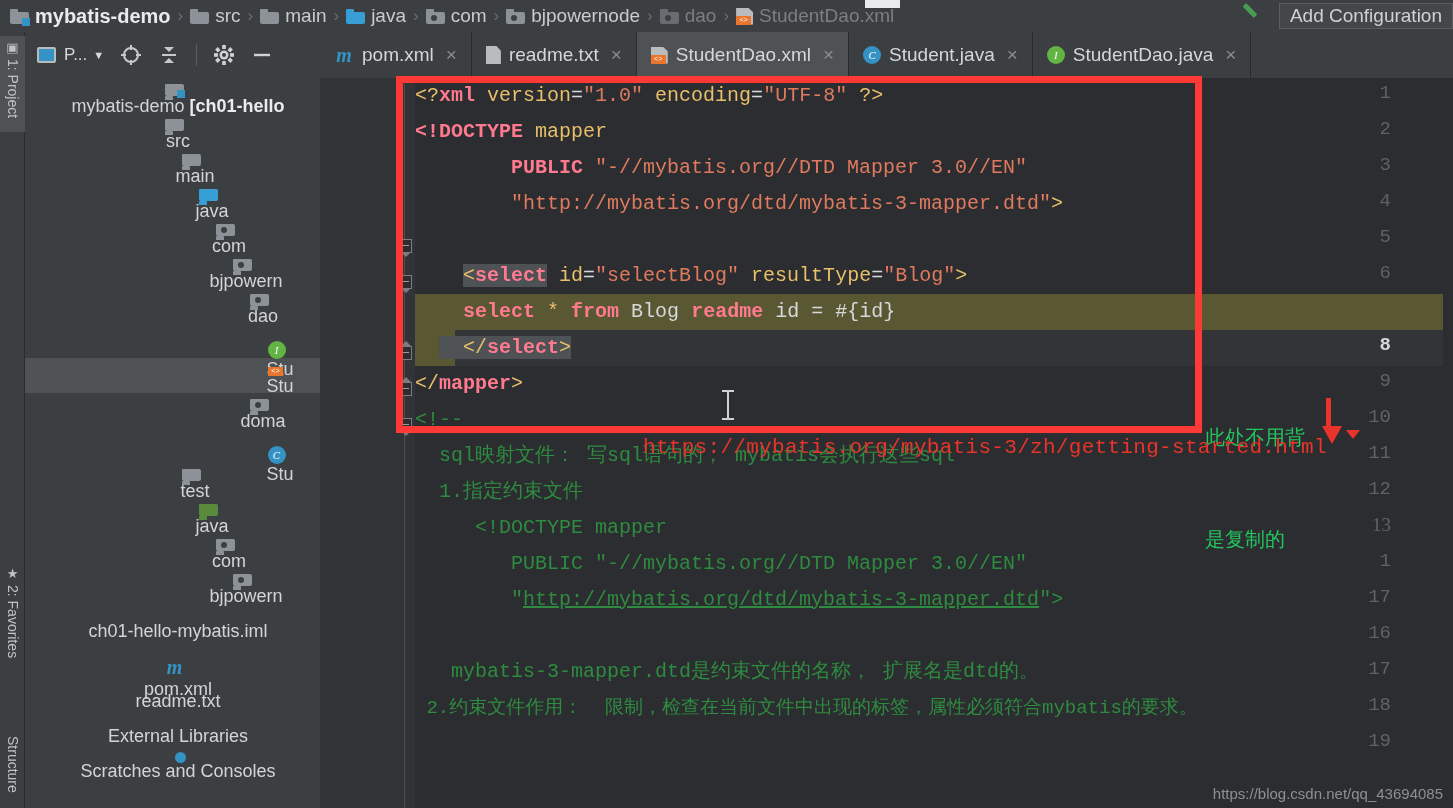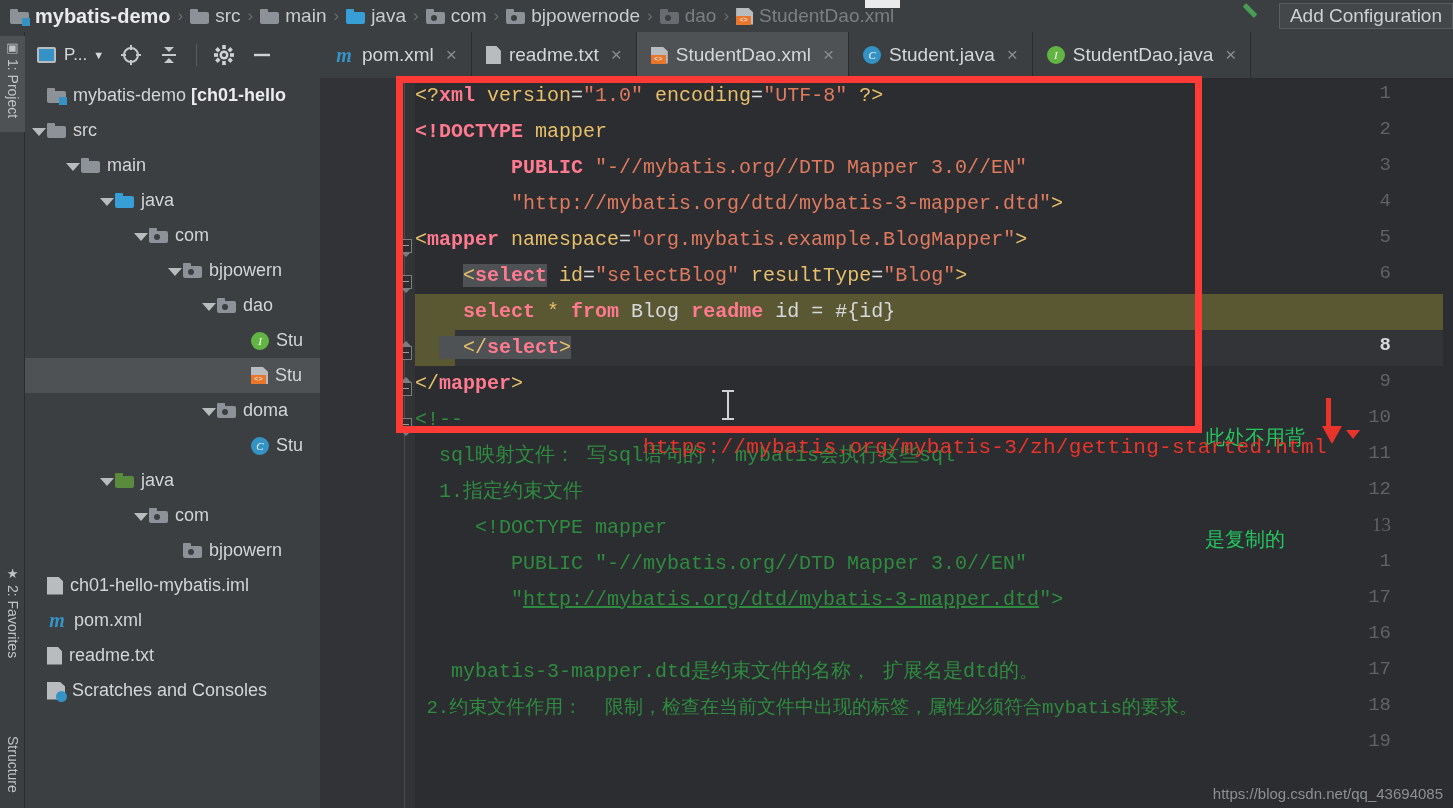--- a/index.html
+++ b/index.html
@@ -63,21 +63,21 @@
   }
   .treetoolbar {
     position:absolute; left:25px; top:32px; width:295px; height:46px; background:#3c3f41;
     display:flex; align-items:center; gap:16px; padding-left:12px;
   }
   .tb-ic { width:22px; height:22px; position:relative; flex:none; }
   .tb-proj { width:19px;height:16px;border:2px solid #b9bcbf;border-radius:2px;background:#3592c4; }
   .tb-proj-lbl { font-size:17px; color:#d6d9db; margin-left:-8px; }
   .tb-sep { width:1px; height:22px; background:#5a5d5f; }
 
-  .tnode { display:flex; align-items:center; height:35px; padding-left:4px; white-space:nowrap; font-size:18px; color:#d2d5d7; }
+  .tnode { display:flex; align-items:center; height:35px; padding-left:4px; white-space:nowrap; font-size:18px; color:#d2d5d7;flex-direction:column; }
   .tnode.sel { background:#4e5254; }
   .tri { width:18px; height:18px; flex:none; position:relative; }
   .tri.open::after { content:""; position:absolute; left:3px; top:6px; border-left:7px solid transparent;
      border-right:7px solid transparent; border-top:8px solid #b9bcbf; }
   .tnode .nm { margin-left:7px; }
   .tnode .nm b { font-weight:bold; color:#e9ebec; }
 
   .ic-circ { width:18px;height:18px;border-radius:50%;display:inline-flex;align-items:center;justify-content:center;
      font-size:11px;font-style:italic;color:#fff;flex:none;font-family:"Liberation Serif",serif; }
   .ic-circ.green { background:#62b543; }
@@ -390,20 +390,28 @@
           <i></i>
           <span class="dot"></span>
         </span>
         <span class="nm">doma</span>
       </div>
       <div class="tnode" style="padding-left: 208px;">
         <span class="tri"></span>
         <span class="ic-circ blue">C</span>
         <span class="nm">Stu</span>
       </div>
+      <div class="tnode" style="padding-left: 38px;">
+        <span class="tri open"></span>
+        <span class="ic-folder">
+          <b></b>
+          <i></i>
+        </span>
+        <span class="nm">test</span>
+      </div>
       <div class="tnode" style="padding-left: 72px;">
         <span class="tri open"></span>
         <span class="ic-folder green">
           <b></b>
           <i></i>
         </span>
         <span class="nm">java</span>
       </div>
       <div class="tnode" style="padding-left: 106px;">
         <span class="tri open"></span>
@@ -430,20 +438,25 @@
       </div>
       <div class="tnode" style="padding-left: 4px;">
         <span class="tri"></span>
         <span class="ic-m">m</span>
         <span class="nm">pom.xml</span>
       </div>
       <div class="tnode" style="padding-left: 4px;">
         <span class="tri"></span>
         <span class="ic-txt"></span>
         <span class="nm">readme.txt</span>
+      </div>
+      <div class="tnode" style="padding-left: 4px;">
+        <span class="tri"></span>
+        <span class="ic-lib"></span>
+        <span class="nm">External Libraries</span>
       </div>
       <div class="tnode" style="padding-left: 4px;">
         <span class="tri"></span>
         <span class="ic-scratch">
           <span class="p"></span>
           <span class="d"></span>
         </span>
         <span class="nm">Scratches and Consoles</span>
       </div>
     </div>
@@ -515,21 +528,20 @@
     <div class="code">
       
       <div class="cl" style="top:0px"><span class="hl-tag">&lt;?</span><span class="hl-tagname">xml</span><span class="hl-attrname"> version</span><span class="hl-plain">=</span><span class="hl-str">"1.0"</span><span class="hl-attrname"> encoding</span><span class="hl-plain">=</span><span class="hl-str">"UTF-8"</span> <span class="hl-tag">?&gt;</span></div>
       
       <div class="cl" style="top:36px"><span class="hl-doctype">&lt;!DOCTYPE</span><span class="hl-attrname"> mapper</span></div>
       
       <div class="cl" style="top:72px"><span class="hl-plain">        </span><span class="hl-doctype">PUBLIC</span> <span class="hl-str">"-//mybatis.org//DTD Mapper 3.0//EN"</span></div>
       
       <div class="cl" style="top:108px"><span class="hl-plain">        </span><span class="hl-str">"http://mybatis.org/dtd/mybatis-3-mapper.dtd"</span><span class="hl-tag">&gt;</span></div>
       
-      <div class="cl" style="top:144px"><span class="hl-tag">&lt;</span><span class="hl-tagname">mapper</span><span class="hl-attrname"> namespace</span><span class="hl-plain">=</span><span class="hl-str">"org.mybatis.example.BlogMapper"</span><span class="hl-tag">&gt;</span></div>
       
       <div class="cl" style="top:180px"><span class="hl-plain">    </span><span class="sel-bg"><span class="hl-tag">&lt;</span><span class="hl-tagname">select</span></span><span class="hl-attrname"> id</span><span class="hl-plain">=</span><span class="hl-str">"selectBlog"</span><span class="hl-attrname"> resultType</span><span class="hl-plain">=</span><span class="hl-str">"Blog"</span><span class="hl-tag">&gt;</span></div>
       
       <div class="cl sql-bg" style="top:216px;padding-right:760px"><span class="hl-plain">    </span><span class="hl-sqlkw">select</span> <span class="hl-attrname">*</span> <span class="hl-sqlkw">from</span> <span class="hl-sqlid">Blog</span> <span class="hl-sqlkw">readme</span> <span class="hl-sqlid">id</span> <span class="hl-plain">= #{id}</span></div>
       
       <div class="cl sql-bg" style="top:252px;width:40px"></div>
       <div class="cl" style="top:252px"><span class="hl-plain">  </span><span class="sel-bg"><span class="hl-plain">  </span><span class="hl-tag">&lt;/</span><span class="hl-tagname">select</span><span class="hl-tag">&gt;</span></span></div>
       
       <div class="cl" style="top:288px"><span class="hl-tag">&lt;/</span><span class="hl-tagname">mapper</span><span class="hl-tag">&gt;</span></div>
       

